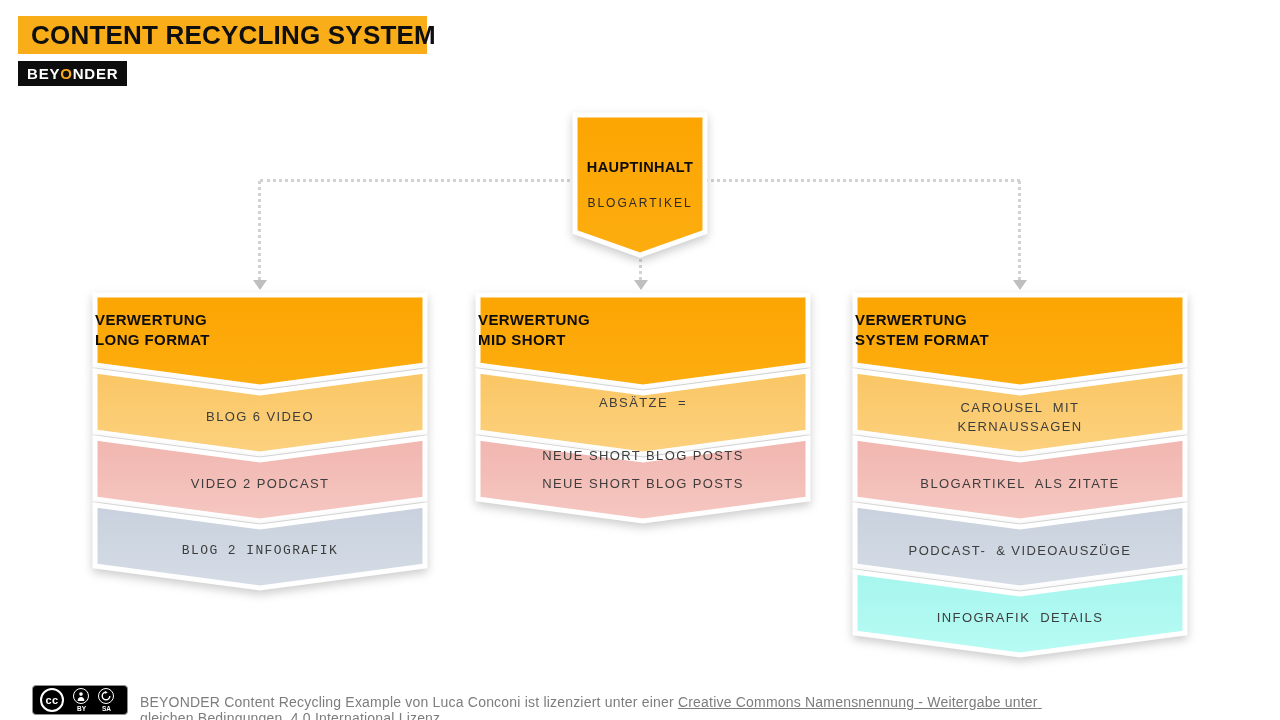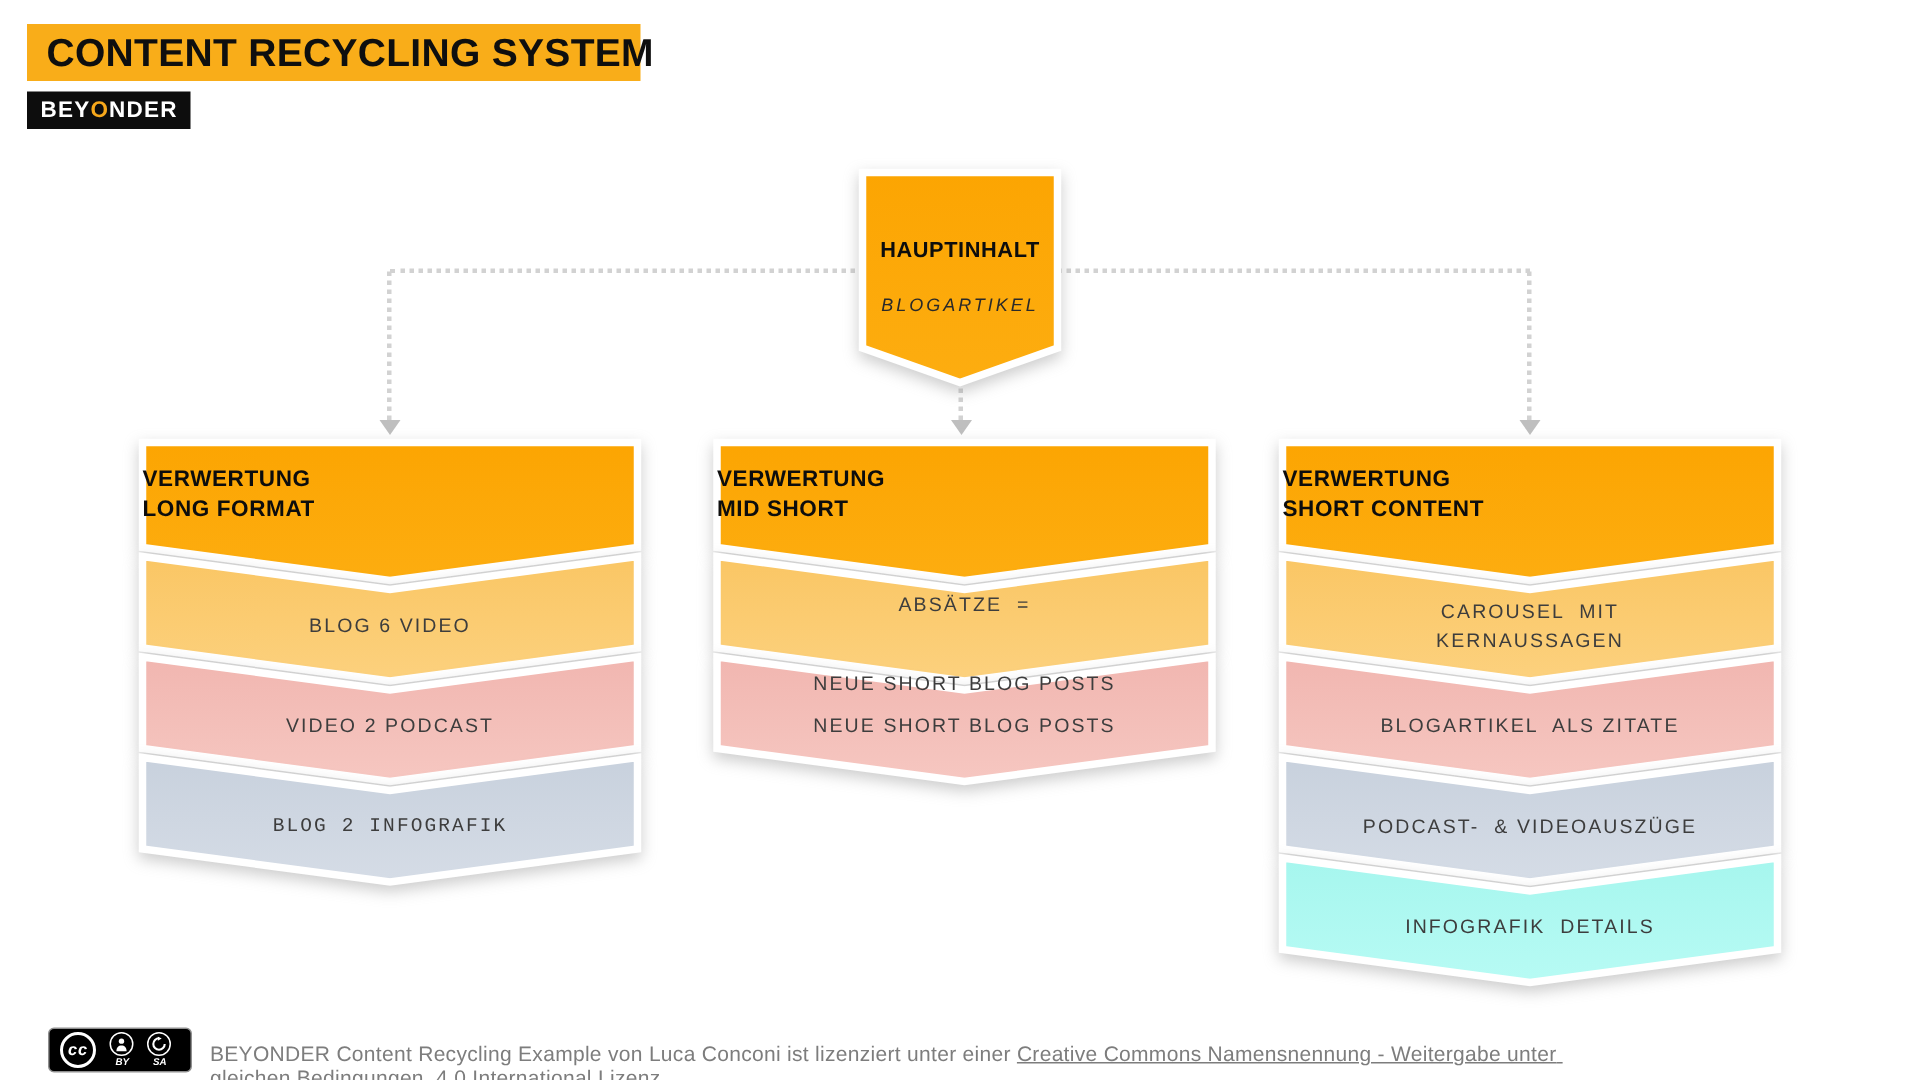--- a/index.html
+++ b/index.html
@@ -44,21 +44,21 @@
 
   
   .banner { position:absolute; left:575px; top:115px; width:130px; height:145px; }
   .banner svg { position:absolute; left:0; top:0; overflow:visible; }
   .banner-title {
     position:absolute; top:44px; left:0; width:130px; text-align:center;
     font-weight:bold; font-size:14.5px; letter-spacing:0.4px; color:#0d0d0d;
   }
   .banner-sub {
     position:absolute; top:81px; left:0; width:130px; text-align:center;
-    font-size:12px; letter-spacing:2px; color:#2a2a2a;font-style:italic;
+    font-size:12px; letter-spacing:2px; color:#2a2a2a;
   }
 
   
   .column { position:absolute; top:295px; width:330px; }
   .col-svg { overflow:visible; display:block; }
   .shape {
     stroke:#ffffff; stroke-width:5; stroke-linejoin:miter;
     filter: drop-shadow(0 4px 5px rgba(120,120,120,0.38));
   }
   .col-header-label {
@@ -71,21 +71,21 @@
     position:absolute; left:0; width:100%; height:61px;
     display:flex; flex-direction:column; align-items:center; justify-content:center;
     font-size:13px; line-height:1.45; letter-spacing:1.4px;
     color:#3d3d3d; text-align:center; white-space:pre;
   }
   .col-header-label span, .band-label span { display:block; }
 
   
   .cc-badge {
     position:absolute; left:32px; top:685px; width:96px; height:30px;
-    background:#000; border:1.5px solid #8f8f8f; border-radius:4px; box-sizing:border-box;font-style:italic;
+    background:#000; border:1.5px solid #8f8f8f; border-radius:4px; box-sizing:border-box;
   }
   .cc-circle {
     position:absolute; left:7px; top:2px; width:20px; height:20px;
     border:2px solid #fff; border-radius:50%; color:#fff; font-weight:bold;
     font-size:11px; display:flex; align-items:center; justify-content:center;
     letter-spacing:0.5px;
   }
   .mini {
     position:absolute; top:2px; width:14px; height:14px;
     border:1.5px solid #fff; border-radius:50%;
@@ -228,21 +228,21 @@
               <stop offset="0" stop-color="#A6F6EE"></stop>
               <stop offset="1" stop-color="#B7FBF4"></stop>
             </linearGradient>
           </defs>
           <polygon points="0,0 330,0 330,70 165,92 0,70" fill="url(#g-2-orange)" class="shape"></polygon>
           <polygon points="0,76 165,98 330,76 330,137 165,159 0,137" fill="url(#g-2-lightOrange)" class="shape"></polygon>
           <polygon points="0,143 165,165 330,143 330,204 165,226 0,204" fill="url(#g-2-pink)" class="shape"></polygon>
           <polygon points="0,210 165,232 330,210 330,271 165,293 0,271" fill="url(#g-2-gray)" class="shape"></polygon>
           <polygon points="0,277 165,299 330,277 330,338 165,360 0,338" fill="url(#g-2-cyan)" class="shape"></polygon>
         </svg>
-        <div class="col-header-label"><span>VERWERTUNG</span><span>SHORT CONTENT</span></div>
+        <div class="col-header-label"><span>VERWERTUNG</span><span>SYSTEM FORMAT</span></div>
         <div class="band-label" style="top: 92px;"><span>CAROUSEL  MIT</span><span>KERNAUSSAGEN</span></div>
         <div class="band-label" style="top: 159px;"><span>BLOGARTIKEL  ALS ZITATE</span></div>
         <div class="band-label" style="top: 226px;"><span>PODCAST-  &amp; VIDEOAUSZÜGE</span></div>
         <div class="band-label" style="top: 293px;"><span>INFOGRAFIK  DETAILS</span></div>
       </div>
     </div>
 
   <div class="cc-badge">
     <div class="cc-circle">cc</div>
     <div class="mini mini-by">

